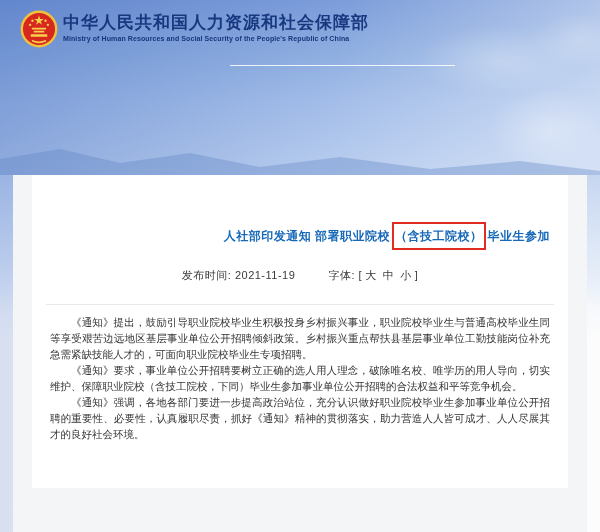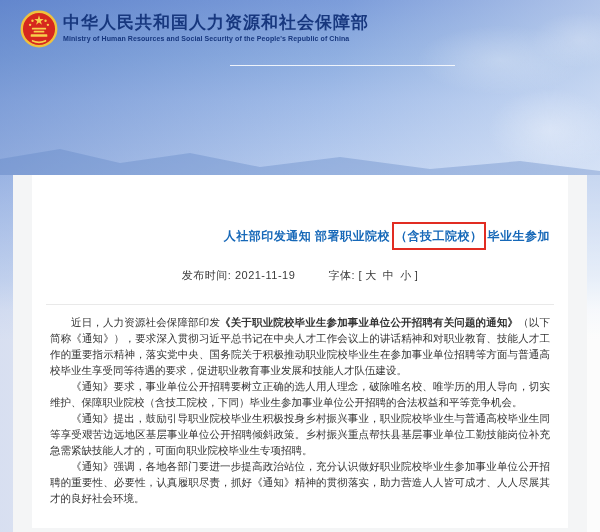--- a/index.html
+++ b/index.html
@@ -114,20 +114,19 @@
       <span>发布时间:</span>
       <span>2021-11-19</span>
       <span class="gap"></span>
       <span>字体:</span>
       <span>[</span><span><a class="font-opt">大</a><a class="font-opt">中</a><a class="font-opt">小</a></span><span>]</span>
     </div>
 
     <hr class="divider">
 
     <div class="article-body">
-        <p><span>近日，人力资源社会保障部印发</span><b>《关于职业院校毕业生参加事业单位公开招聘有关问题的通知》</b><span>（以下简称《通知》），要求深入贯彻习近平总书记在中央人才工作会议上的讲话精神和对职业教育、技能人才工作的重要指示精神，落实党中央、国务院关于积极推动职业院校毕业生在参加事业单位招聘等方面与普通高校毕业生享受同等待遇的要求，促进职业教育事业发展和技能人才队伍建设。</span></p>
+        <p><span>《通知》提出，鼓励引导职业院校毕业生积极投身乡村振兴事业，职业院校毕业生与普通高校毕业生同等享受艰苦边远地区基层事业单位公开招聘倾斜政策。乡村振兴重点帮扶县基层事业单位工勤技能岗位补充急需紧缺技能人才的，可面向职业院校毕业生专项招聘。</span></p>
         <p><span>《通知》要求，事业单位公开招聘要树立正确的选人用人理念，破除唯名校、唯学历的用人导向，切实维护、保障职业院校（含技工院校，下同）毕业生参加事业单位公开招聘的合法权益和平等竞争机会。</span></p>
-        <p><span>《通知》提出，鼓励引导职业院校毕业生积极投身乡村振兴事业，职业院校毕业生与普通高校毕业生同等享受艰苦边远地区基层事业单位公开招聘倾斜政策。乡村振兴重点帮扶县基层事业单位工勤技能岗位补充急需紧缺技能人才的，可面向职业院校毕业生专项招聘。</span></p>
         <p><span>《通知》强调，各地各部门要进一步提高政治站位，充分认识做好职业院校毕业生参加事业单位公开招聘的重要性、必要性，认真履职尽责，抓好《通知》精神的贯彻落实，助力营造人人皆可成才、人人尽展其才的良好社会环境。</span></p>
       </div>
 
   </div>
 </div>
 
 </body></html>

